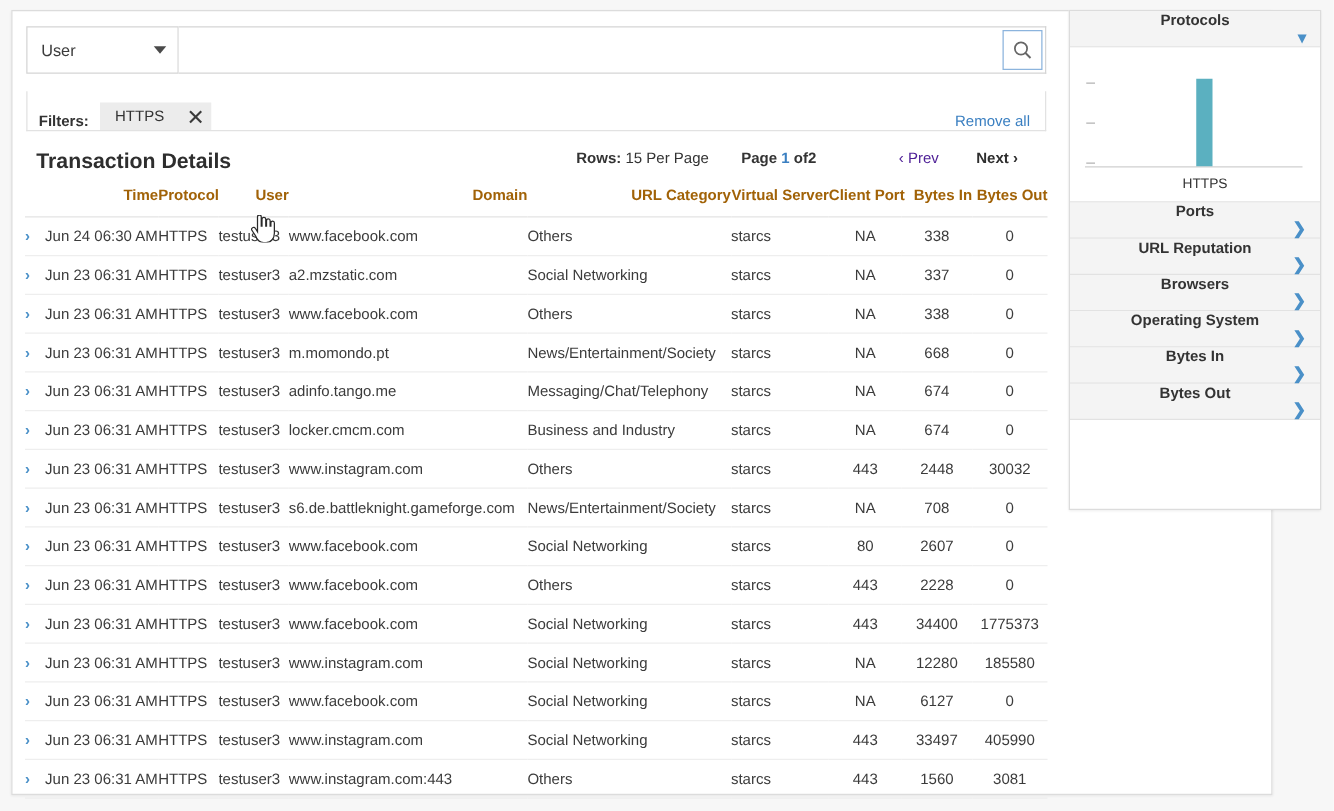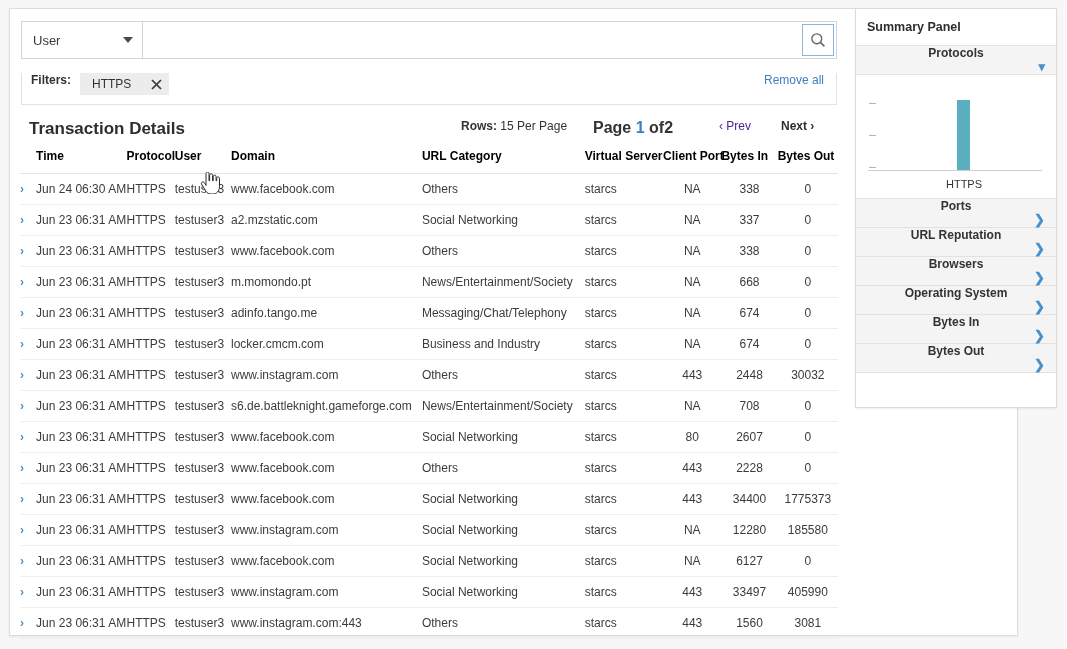--- a/index.html
+++ b/index.html
@@ -67,21 +67,21 @@
     display:flex;align-items:center;justify-content:center;
     cursor:pointer;box-sizing:border-box;
   }
 
   
   .filters-row{
     position:absolute;left:11px;top:64px;width:816px;height:32px;
     border:1px solid #e2e2e2;border-top:none;
     background:#ffffff;
     box-sizing:border-box;
-    display:flex;align-items:flex-start;
+    display:flex;align-items:flex-end;
   }
   .filters-label{
     font-size:12px;color:#333;font-weight:bold;
     margin-left:9px;margin-right:9px;
   }
   .chip{
     display:flex;align-items:center;height:22px;
     background:#ececec;
     font-size:12px;color:#333;
   }
@@ -98,36 +98,36 @@
   
   .meta-row{
     position:absolute;left:11px;top:104px;width:816px;height:32px;
   }
   .meta-title{
     position:absolute;left:8px;top:6px;
     font-size:17px;font-weight:bold;color:#2e2e2e;
   }
   .meta-rows{position:absolute;left:440px;top:6px;font-size:12px;color:#333;}
   .meta-rows b{font-weight:bold;}
-  .meta-page{position:absolute;left:572px;top:6px;font-size:16px;color:#333;}
+  .meta-page{position:absolute;left:572px;top:6px;font-size:12px;color:#333;}
   .meta-page b{font-weight:bold;}
   .pg-num{color:#3a7fc1;font-weight:bold;}
   .meta-prev{position:absolute;left:698px;top:6px;font-size:12px;color:#4c1d95;cursor:default;}
   .meta-next{position:absolute;left:760px;top:6px;font-size:12px;color:#2e2e2e;font-weight:bold;cursor:pointer;}
 
   
   .tbl-wrap{
     position:absolute;left:10px;top:140px;width:818px;height:476px;
   }
   table.grid{
     border-collapse:collapse;width:818px;table-layout:fixed;
   }
   table.grid th{
-    font-size:12px;color:#000000;font-weight:bold;
-    text-align:left;
+    font-size:12px;color:#a16207;font-weight:bold;
+    text-align:right;
     padding:0 0 10px 0;
     border-bottom:1px solid #e4e4e4;
     vertical-align:bottom;
     white-space:nowrap;
   }
   table.grid td{
     font-size:12px;color:#3b3b3b;
     padding:8px 0 8px 0;
     border-bottom:1px solid #eeeeee;
     white-space:nowrap;
@@ -461,21 +461,20 @@
               <td class="c-port">443</td>
               <td class="c-bin">1560</td>
               <td class="c-bout">3081</td>
             </tr>
           </tbody>
       </table>
     </div>
   </div>
 
   <div class="summary">
-    <div class="summary-head">Summary Panel</div>
 
     <div class="acc-head">
       <span>Protocols</span>
       <span class="arrow">▾</span>
     </div>
 
     <div class="acc-body">
       <div class="chart">
         <div class="tick" style="top:28px;"></div>
         <div class="tick" style="top:60px;"></div>

